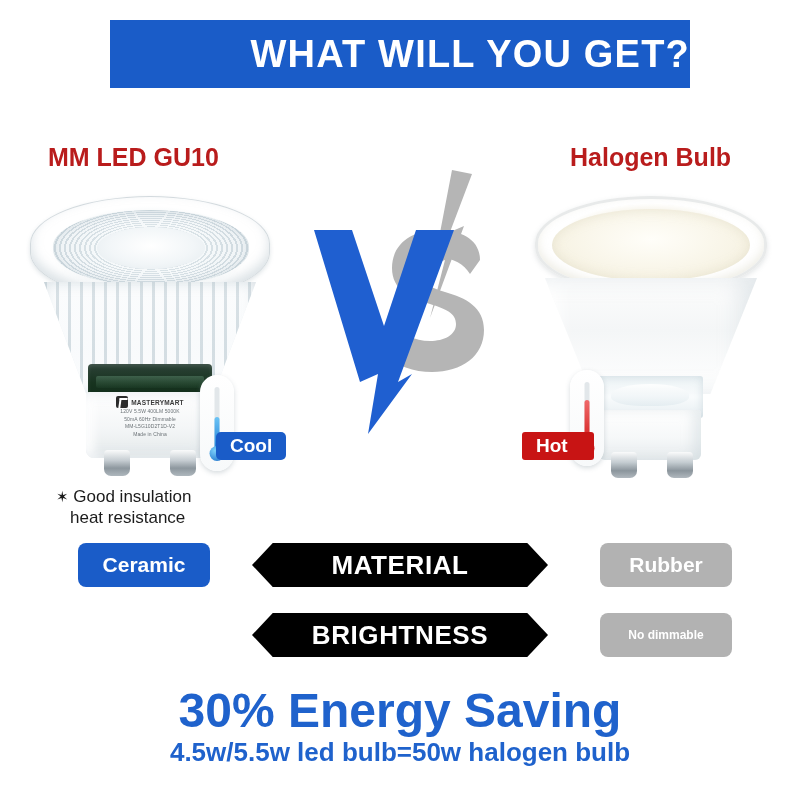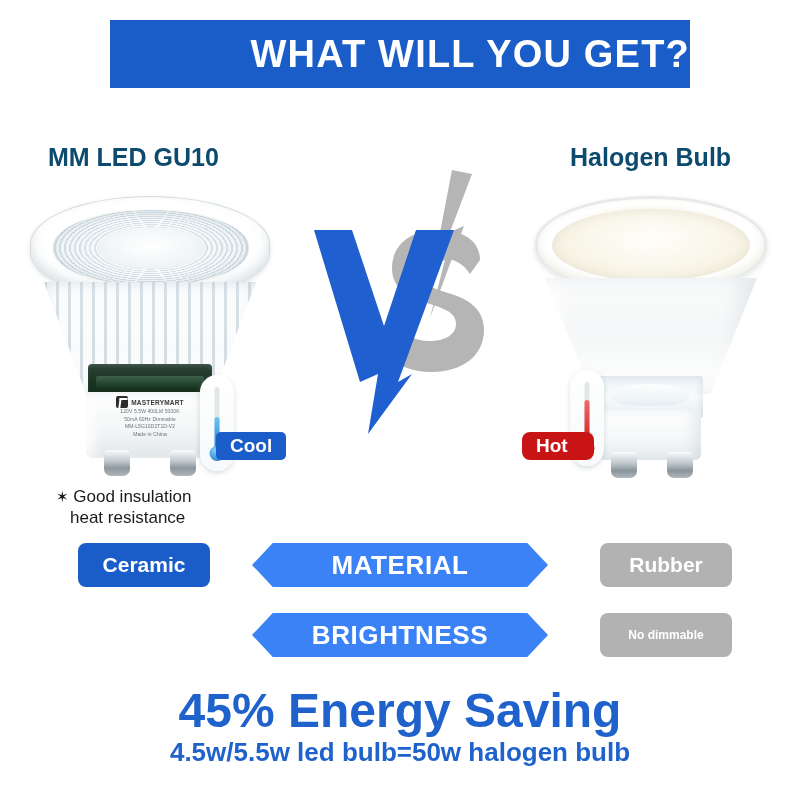--- a/index.html
+++ b/index.html
@@ -32,21 +32,21 @@
     color: #ffffff;
     font-size: 38px;
     font-weight: bold;
     letter-spacing: 1.2px;
     white-space: nowrap;
   }
 
   
   .product-label {
     position: absolute;
-    color: #0c4a6e;
+    color: #b91c1c;
     font-size: 25px;
     font-weight: bold;
     white-space: nowrap;
   }
   #led-label  { left: 48px;  top: 143px; }
   #halogen-label { left: 570px; top: 143px; }
 
   
   #led-bulb {
     position: absolute;
@@ -303,21 +303,21 @@
     white-space: nowrap;
   }
   #badge-cool {
     left: 216px; top: 432px;
     background: #1a5cc8;
     border-radius: 5px;
   }
   #badge-hot {
     left: 522px; top: 432px;
     background: #c81414;
-    border-radius: 8px;
+    border-radius: 3px;
     padding-right: 26px;
   }
 
   
   #insulation-note {
     position: absolute;
     left: 56px;
     top: 486px;
     color: #1b1b1b;
     font-size: 17px;
@@ -360,21 +360,21 @@
   #material-right { font-size: 21px; }
   #brightness-left  { font-size: 18px; }
   #brightness-right { font-size: 12px; }
 
   .cmp-center {
     position: absolute;
     left: 252px;
     top: 0;
     width: 296px;
     height: 44px;
-    background: #3b82f6;
+    background: #000000;
     clip-path: polygon(0% 50%, 7% 0%, 93% 0%, 100% 50%, 93% 100%, 7% 100%);
     display: flex;
     align-items: center;
     justify-content: center;
     color: #ffffff;
     font-size: 26px;
     font-weight: bold;
     letter-spacing: .6px;
     white-space: nowrap;
   }
@@ -483,14 +483,14 @@
   <div class="cmp-side left" id="material-left">Ceramic</div>
   <div class="cmp-center">MATERIAL</div>
   <div class="cmp-side right" id="material-right">Rubber</div>
 </div>
 
 <div class="cmp-row" id="row-brightness">
   <div class="cmp-center">BRIGHTNESS</div>
   <div class="cmp-side right" id="brightness-right">No dimmable</div>
 </div>
 
-<div id="footer-headline">45% Energy Saving</div>
+<div id="footer-headline">30% Energy Saving</div>
 <div id="footer-sub">4.5w/5.5w led bulb=50w halogen bulb</div>
 
 </body></html>

